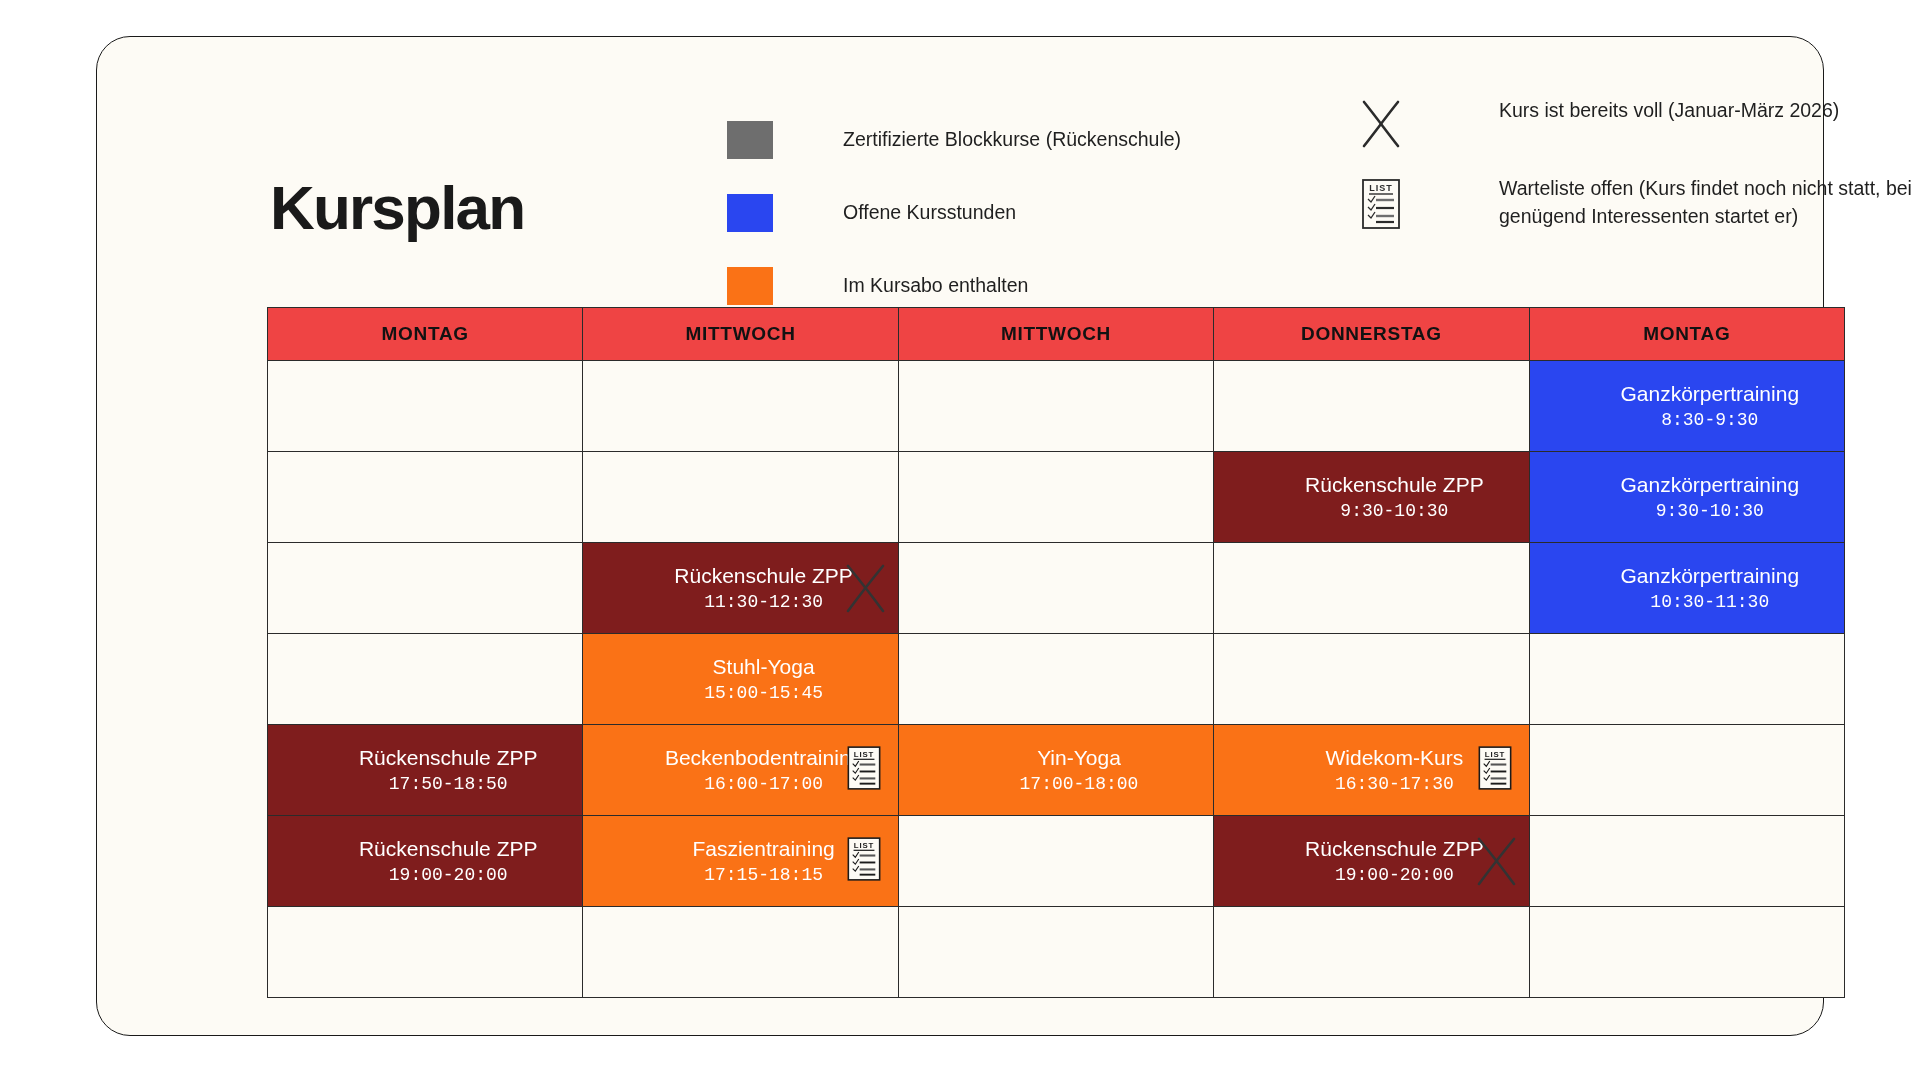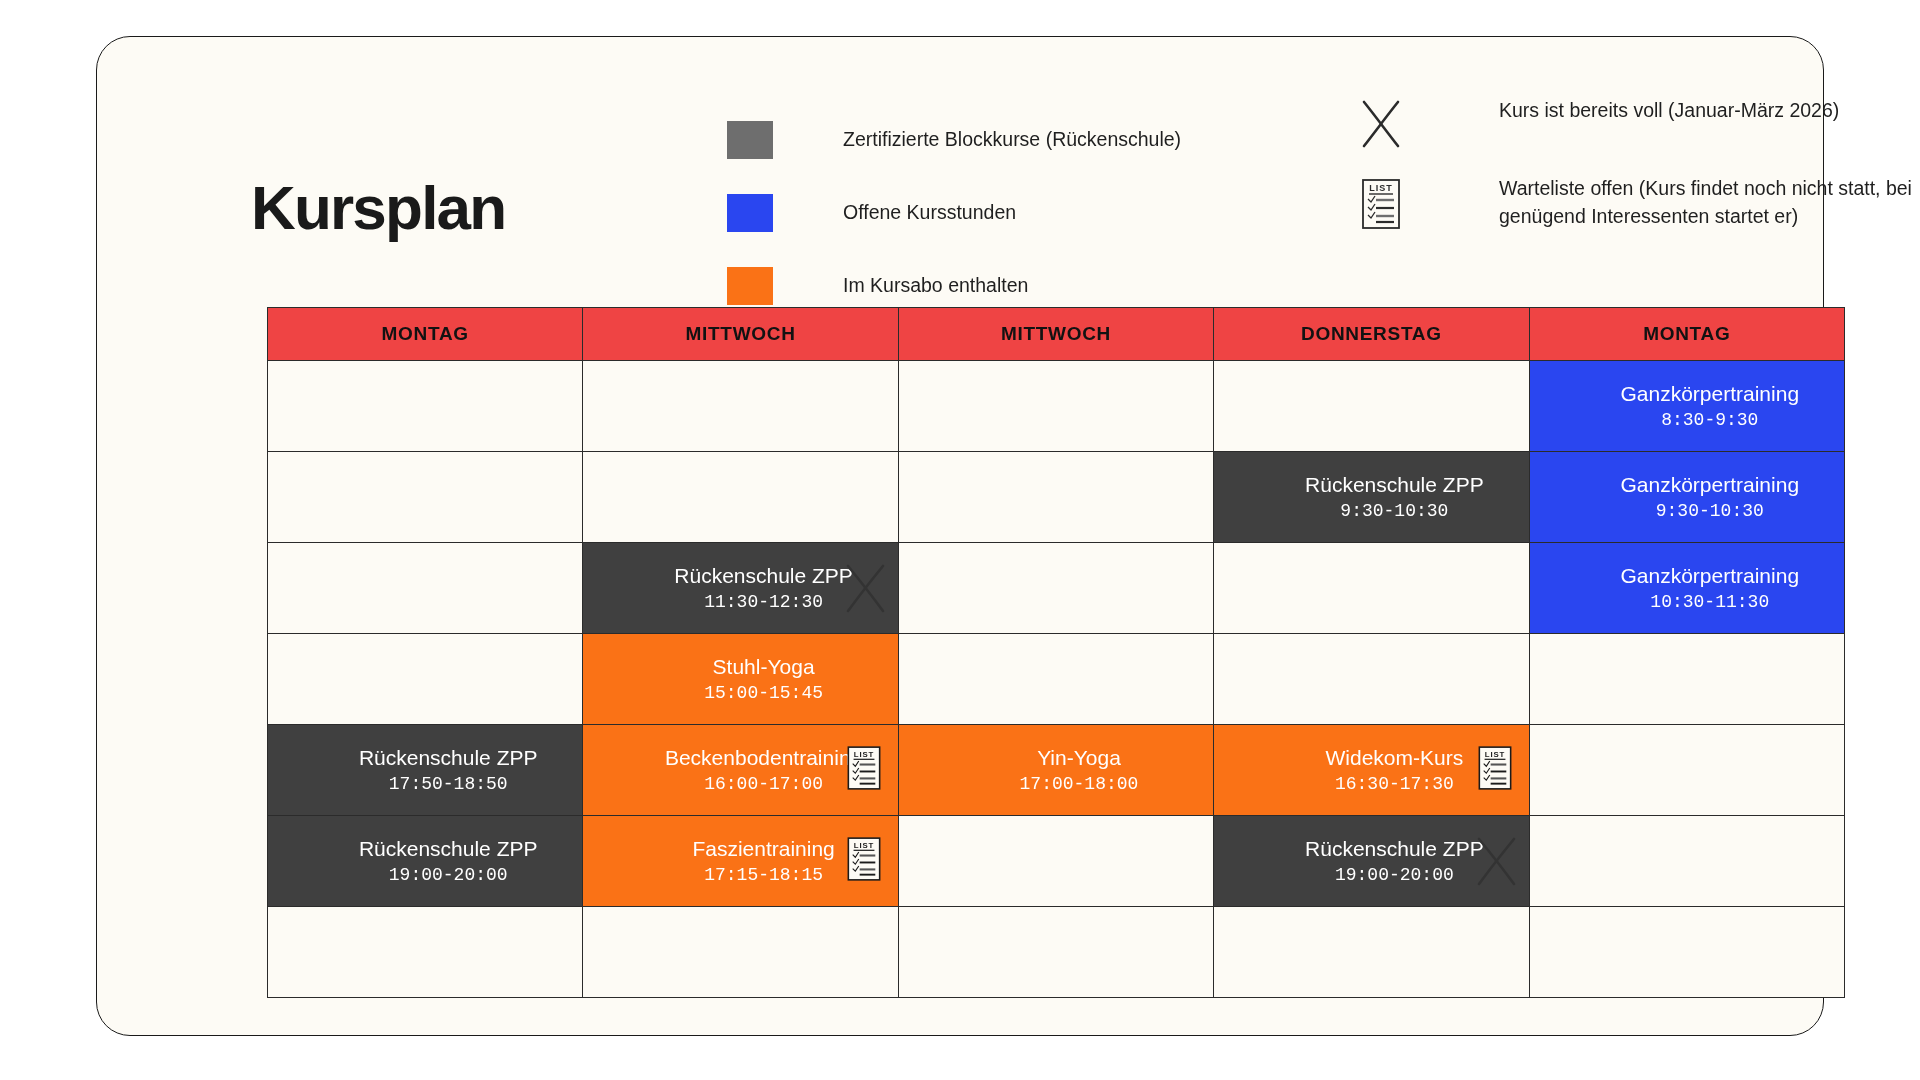--- a/index.html
+++ b/index.html
@@ -29,21 +29,21 @@
     height: 1000px;
     background: #FDFBF5;
     border: 1.6px solid #1a1a1a;
     border-radius: 34px;
     box-sizing: border-box;
   }
 
   
   .title {
     position: absolute;
-    left: 154px;
+    left: 173px;
     top: 140px;
     font-size: 62px;
     font-weight: 700;
     letter-spacing: -1.8px;
     color: #1a1a1a;
     line-height: 1;
     white-space: nowrap;
   }
 
   
@@ -142,21 +142,21 @@
     display: flex;
     flex-direction: column;
     align-items: center;
     justify-content: center;
     height: 100%;
     line-height: 1.34;
   }
   .cell-name { font-size: 21px; }
   .cell-time { font-size: 18px; font-family: Liberation Mono, monospace; }
 
-  td.gray  { background: #404040; }
+  td.gray  { background: #7f1d1d; }
   td.gray .cell-inner  { color: #ffffff; }
   td.orange{ background: #FA7216; }
   td.orange .cell-inner{ color: #ffffff; }
   td.blue  { background: #2A46F0; }
   td.blue .cell-inner  { color: #ffffff; }
   td.empty .cell-inner { color: transparent; }
 
   
   .badge-x {
     position: absolute;

